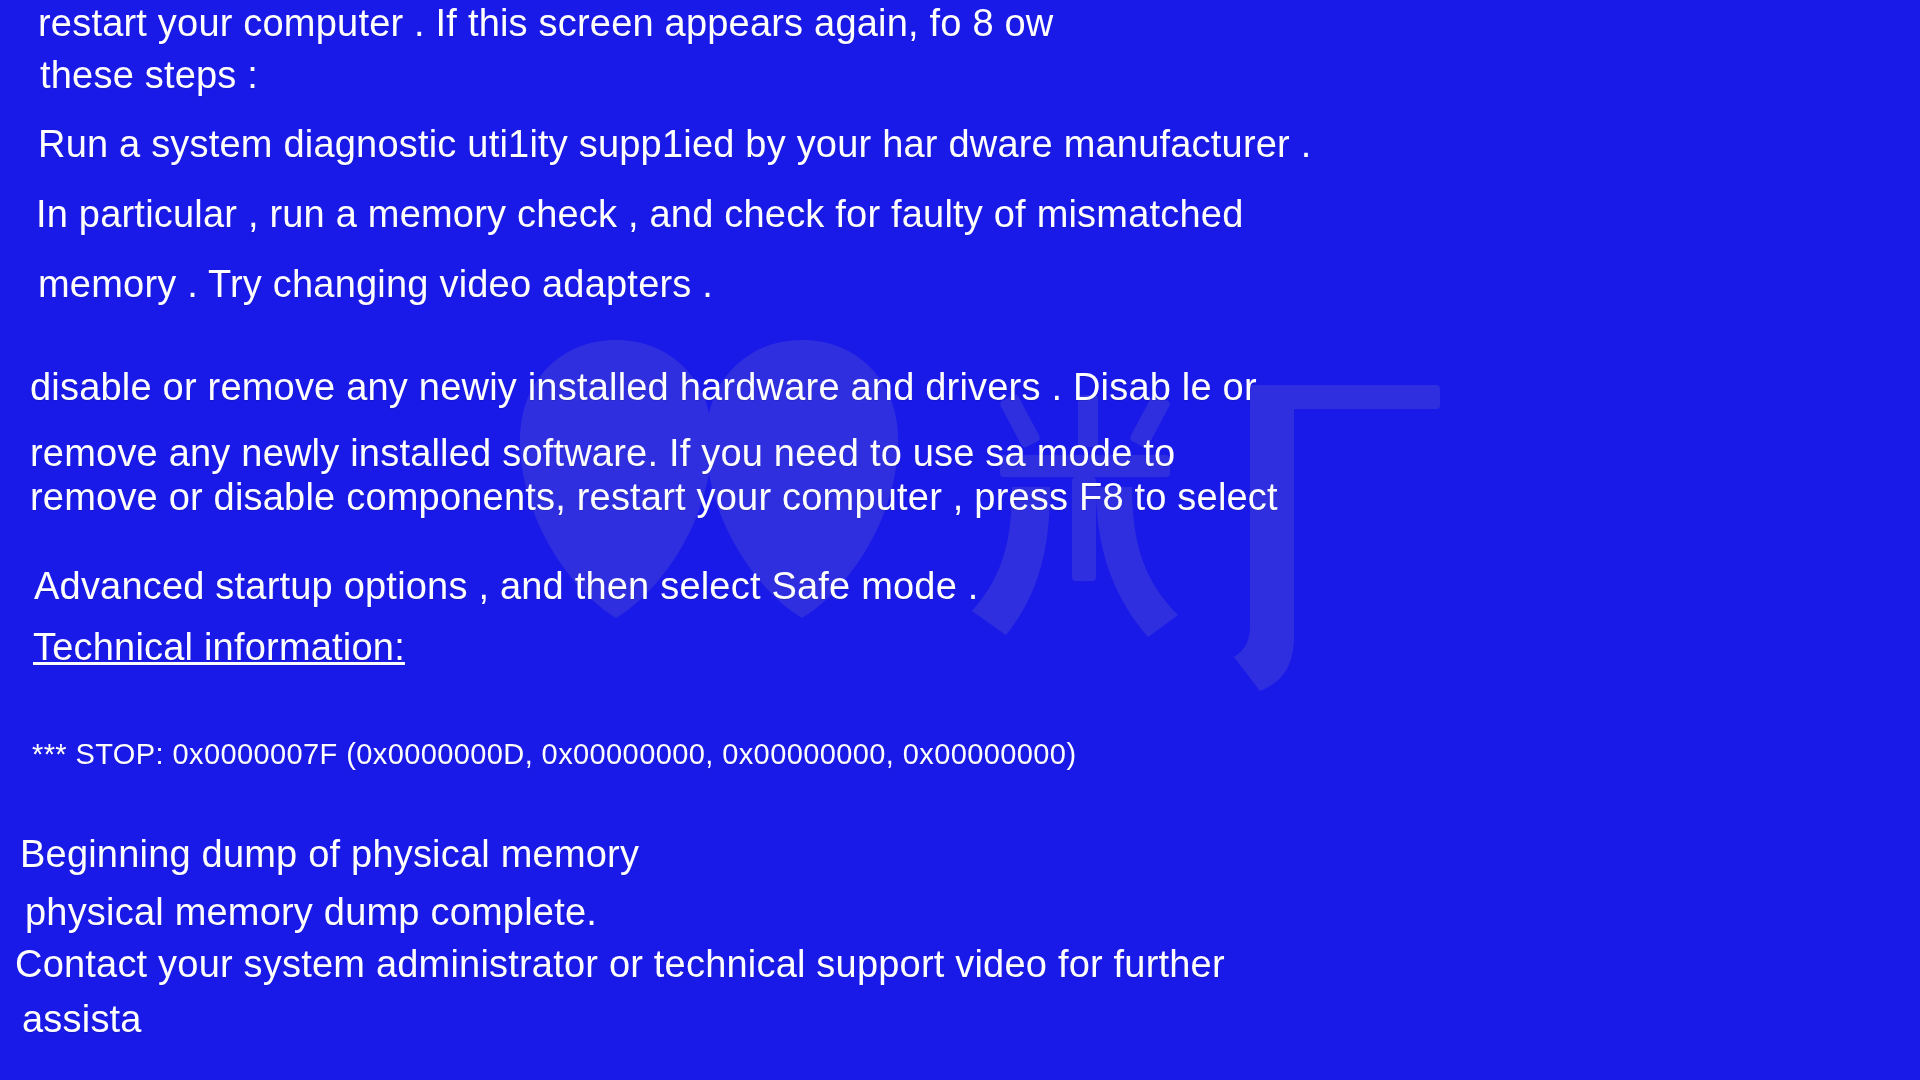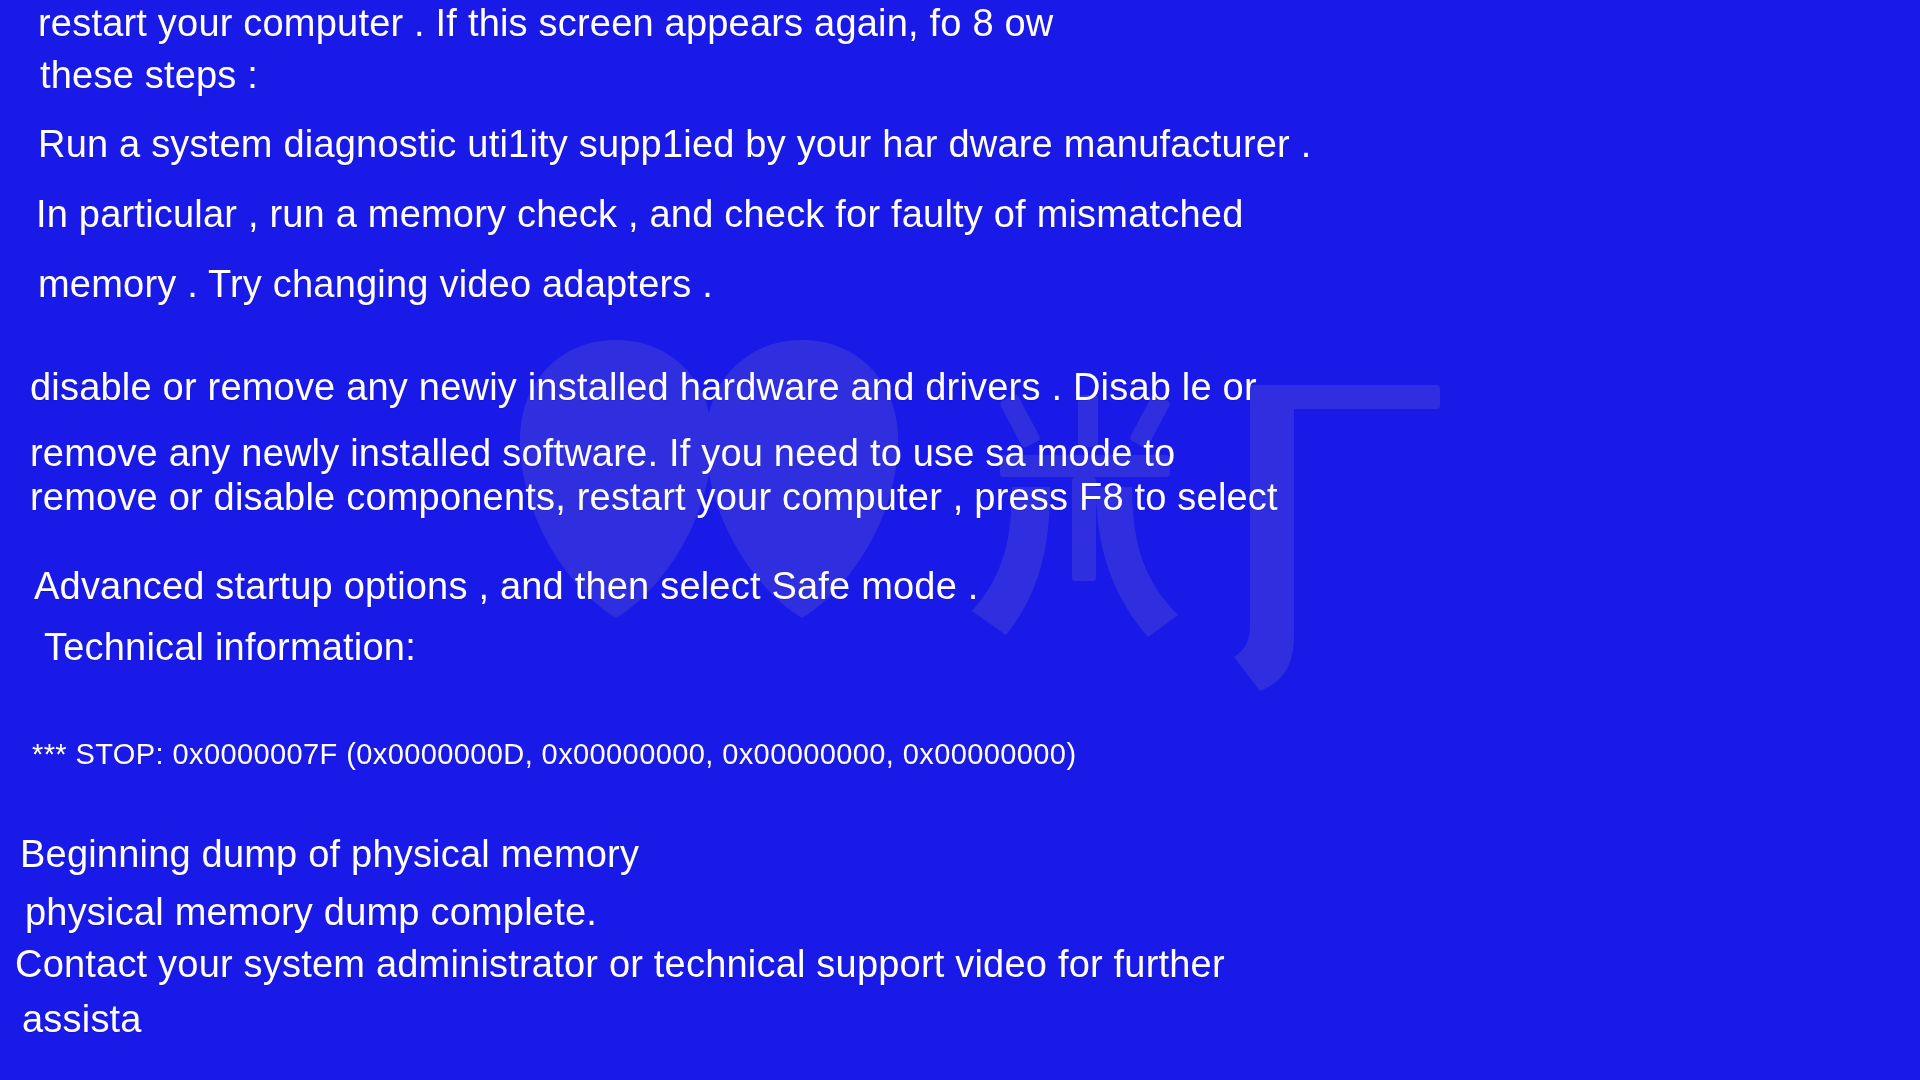--- a/index.html
+++ b/index.html
@@ -104,21 +104,21 @@
   <div id="text-layer">
       <div class="bsod-line big" style="left: 38px; top: 4px;">restart  your  computer  .  If  this  screen   appears   again,   fo 8 ow</div>
       <div class="bsod-line big" style="left: 40px; top: 56px;">these   steps :</div>
       <div class="bsod-line big" style="left: 38px; top: 125px;">Run  a  system  diagnostic   uti1ity   supp1ied  by   your   har dware   manufacturer .</div>
       <div class="bsod-line big" style="left: 36px; top: 195px;">In   particular ,  run  a  memory  check ,  and  check   for   faulty   of   mismatched</div>
       <div class="bsod-line big" style="left: 38px; top: 265px;">memory .  Try   changing   video  adapters .</div>
       <div class="bsod-line big" style="left: 30px; top: 368px;">disable  or  remove  any  newiy  installed  hardware  and  drivers .  Disab le  or</div>
       <div class="bsod-line big" style="left: 30px; top: 434px;">remove  any  newly  installed  software.  If  you  need  to  use  sa  mode  to</div>
       <div class="bsod-line big" style="left: 30px; top: 478px; text-align: right;">remove  or  disable  components,  restart   your  computer ,  press  F8  to  select</div>
       <div class="bsod-line big" style="left: 34px; top: 523px; margin-top: 44px;">Advanced  startup  options ,  and  then  select  Safe  mode .</div>
-      <div class="bsod-line big" style="left: 44px; top: 628px;">Technical  information:</div>
+      <div class="bsod-line big" style="left: 33px; top: 628px; text-decoration: underline;">Technical  information:</div>
       <div class="bsod-line stop" style="left: 32px; top: 740px;">***   STOP:  0x0000007F   (0x0000000D, 0x00000000, 0x00000000, 0x00000000)</div>
       <div class="bsod-line big" style="left: 20px; top: 835px;">Beginning  dump  of  physical  memory</div>
       <div class="bsod-line big" style="left: 25px; top: 893px;">physical  memory  dump  complete.</div>
       <div class="bsod-line big" style="left: 15px; top: 945px;">Contact  your  system  administrator  or  technical  support  video  for  further</div>
       <div class="bsod-line big" style="left: 22px; top: 1000px;">assista</div>
     </div>
 
 </div>
 
 </body></html>

